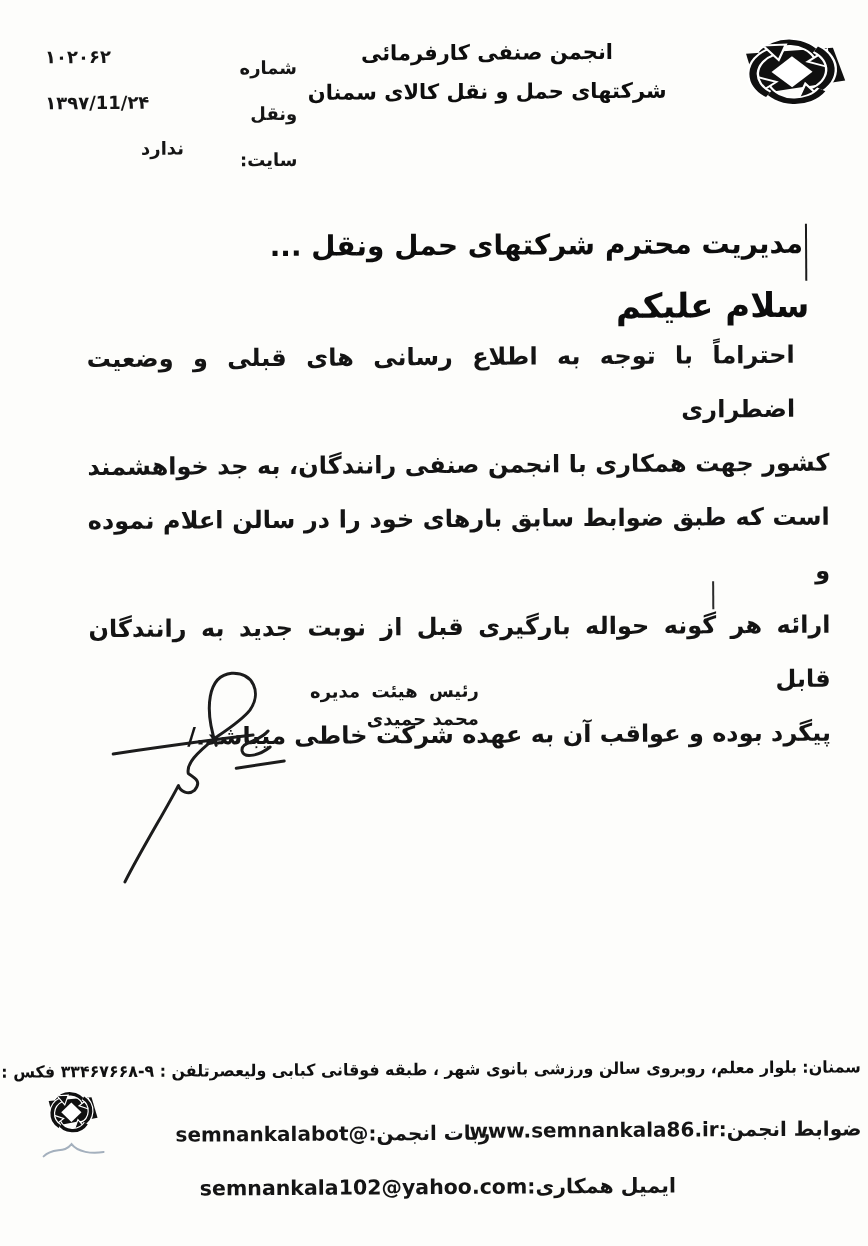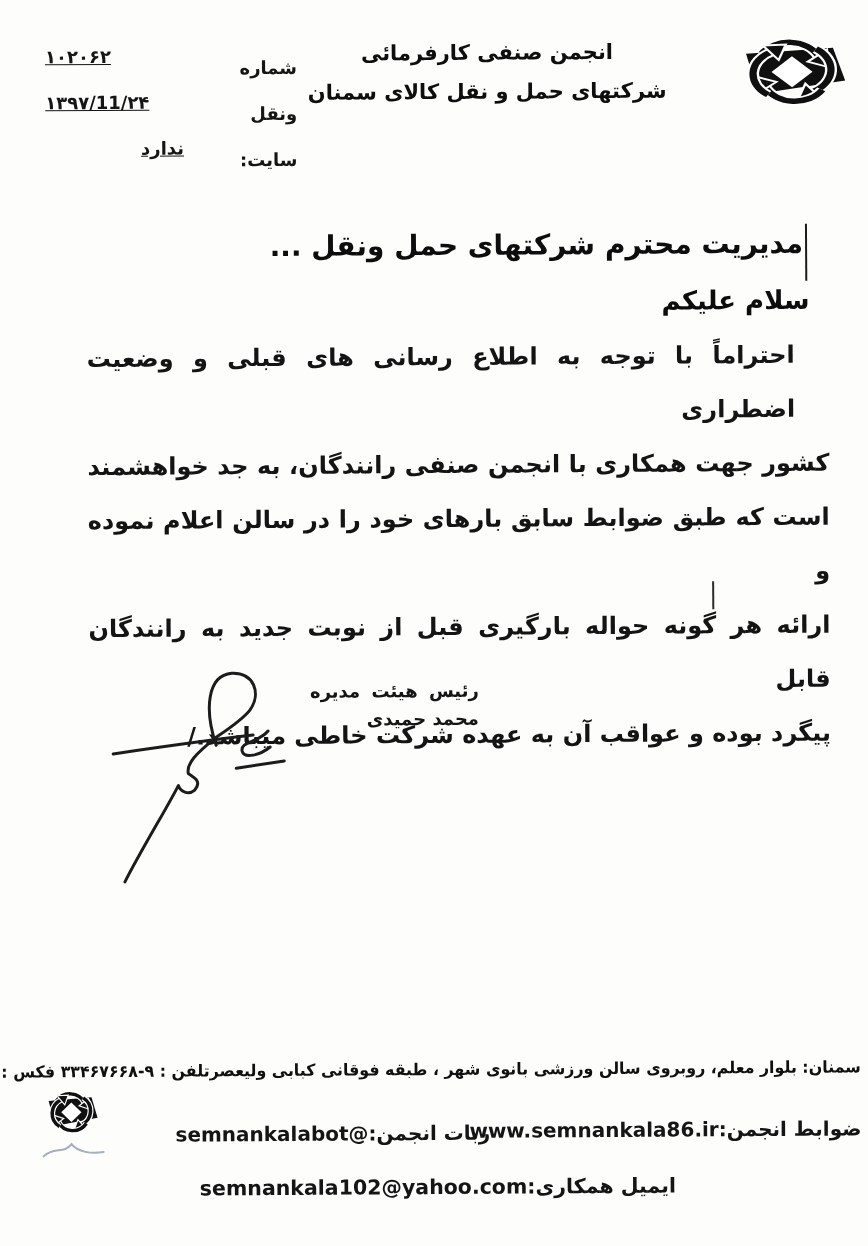--- a/index.html
+++ b/index.html
@@ -13,38 +13,38 @@
     background:#fdfdfb;overflow:hidden;color:#151515;
   }
   .tilt{position:absolute;inset:0;transform:rotate(-0.35deg);transform-origin:50% 45%;}
   .abs{position:absolute;}
 
   
   .meta{left:48px;top:40px;width:252px;direction:rtl;font-weight:bold;font-size:18px;}
   .meta-row{display:flex;justify-content:space-between;align-items:center;height:29px;margin-bottom:17px;}
   .meta-row.attach{justify-content:flex-start;gap:56px;}
   .m-label{letter-spacing:0.5px;margin-top:24px;}
-  .m-value{letter-spacing:1px;text-decoration:underline;}
+  .m-value{letter-spacing:1px;}
 
   
   .org{left:290px;top:34px;width:400px;text-align:center;direction:rtl;
        font-weight:bold;font-size:21px;line-height:39px;color:#0e0e0e;}
 
   
   .logo-top{right:8px;top:26px;width:130px;height:96px;}
   .logo-bottom{left:36px;top:1080px;width:64px;height:60px;}
   .case{fill:none;stroke:#fff;stroke-width:10;}
   .ink{fill:none;stroke:#101010;stroke-width:6;}
   .head{fill:#101010;stroke:#fff;stroke-width:2;}
 
   
   .cursor{right:59px;top:226px;width:2px;height:57px;background:#1b1b1b;}
   .recipient{right:63px;top:229px;direction:rtl;white-space:nowrap;
              font-weight:bold;font-size:28px;color:#0d0d0d;}
-  .salutation{right:57px;top:287px;direction:rtl;font-weight:bold;font-size:26px;color:#0d0d0d;}
+  .salutation{right:57px;top:287px;direction:rtl;font-weight:bold;font-size:34px;color:#0d0d0d;}
 
   
   .body-text{right:38px;left:88px;top:330px;direction:rtl;
              font-weight:bold;font-size:24px;line-height:54px;color:#141414;}
   .bline{text-align:justify;text-align-last:justify;}
   .bline.first{padding-right:34px;}
   .bline.last{text-align-last:right;}
   .stray{left:712px;top:583px;width:2px;height:28px;background:#2b2b2b;}
 
   

